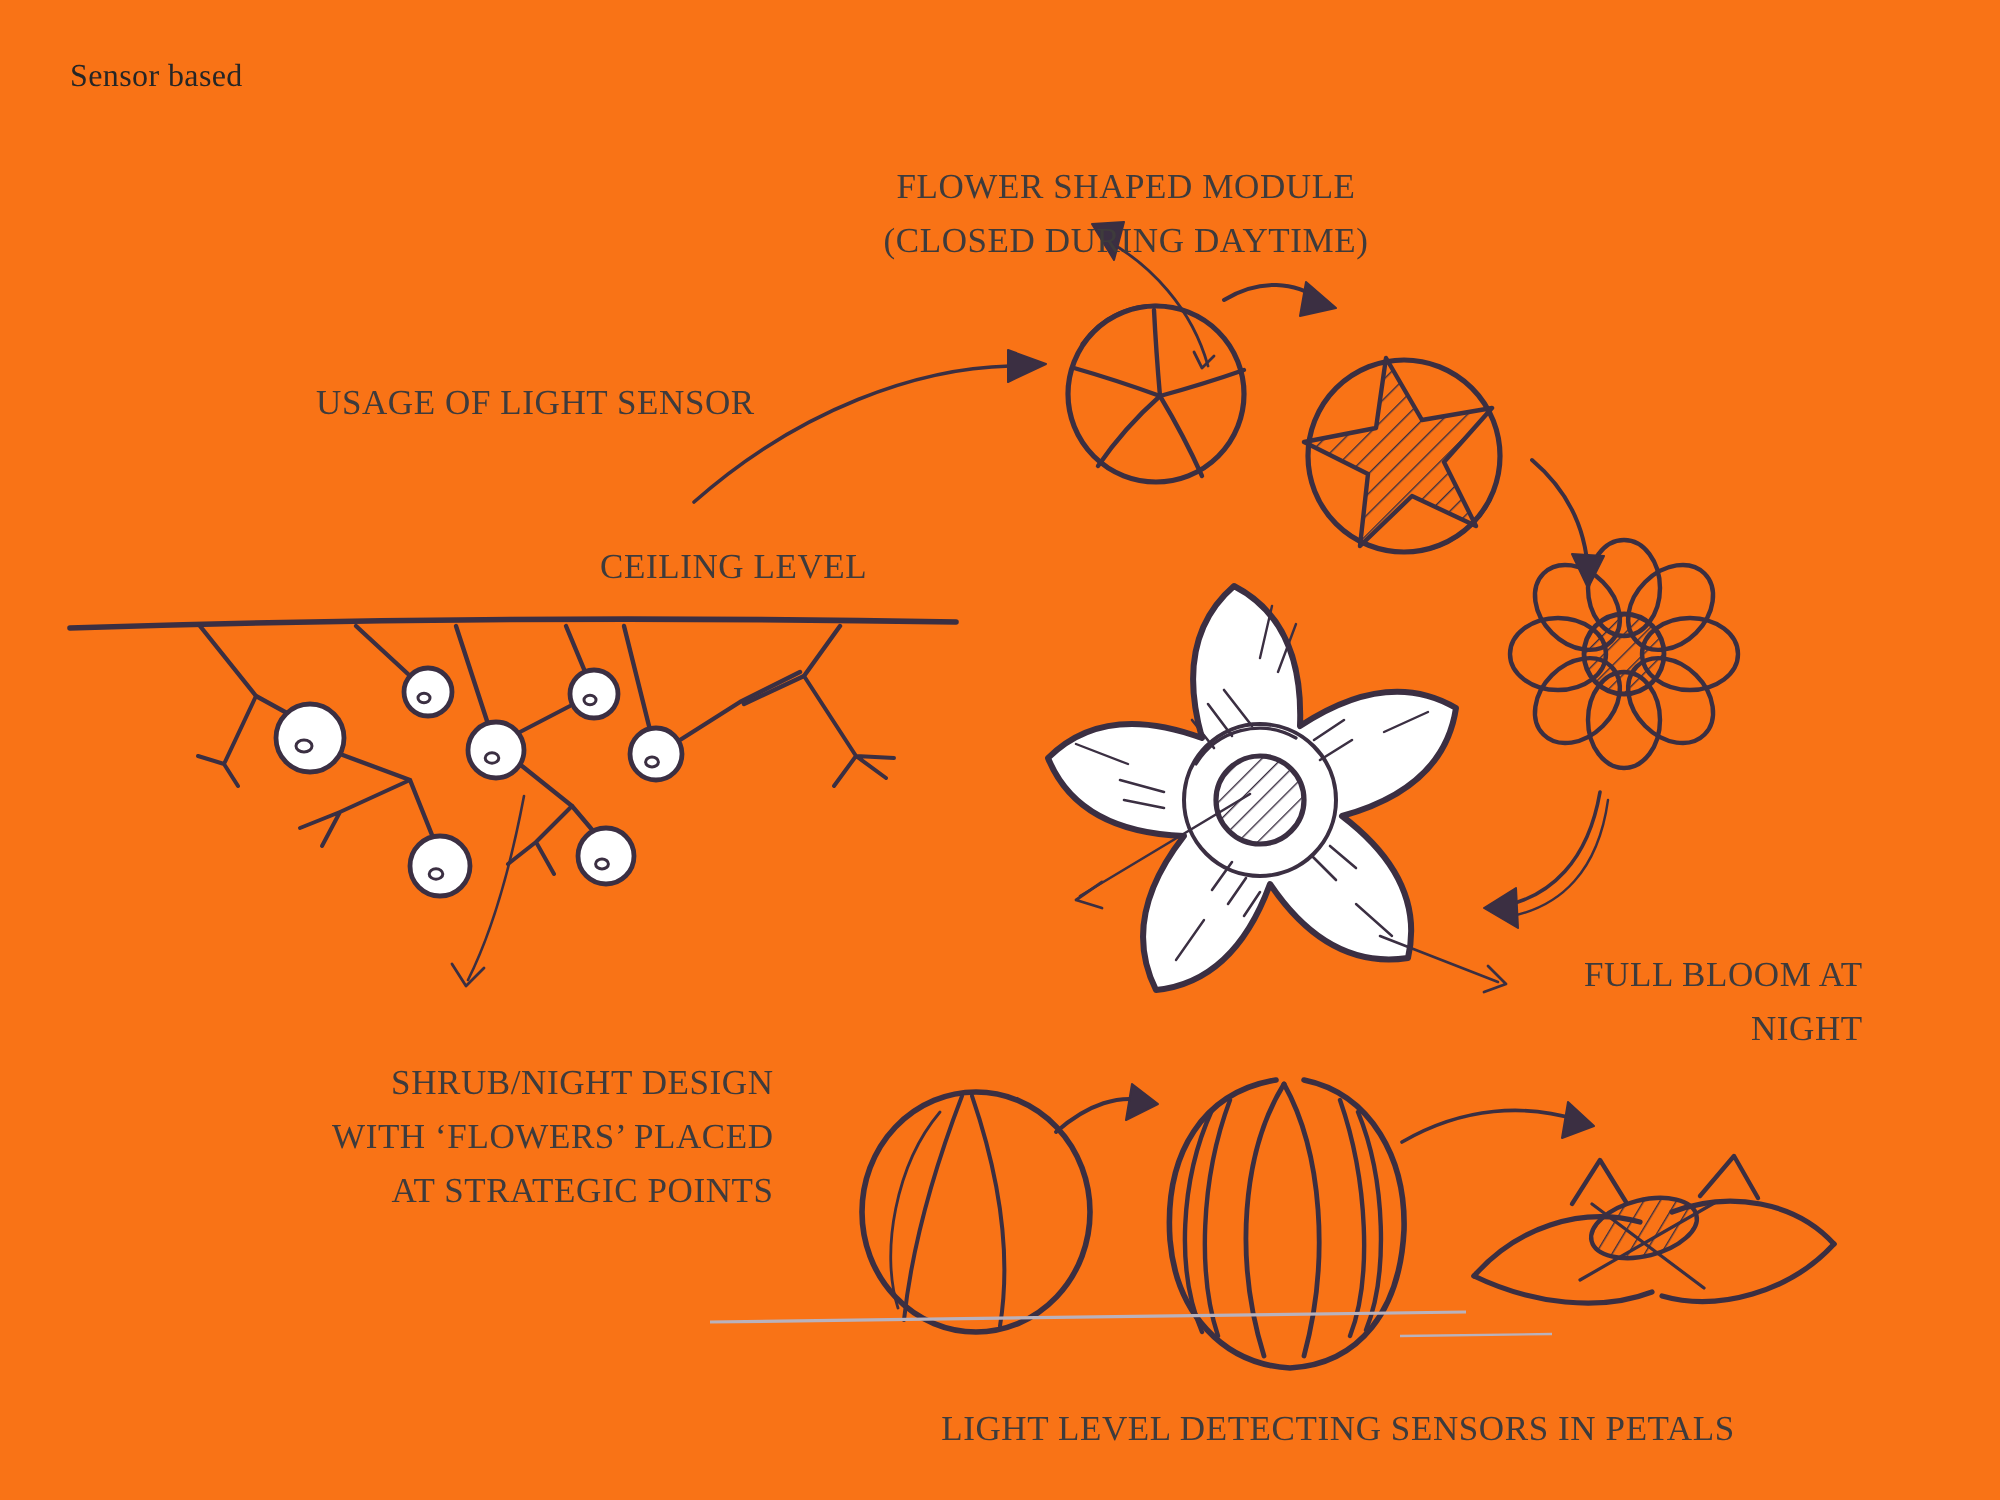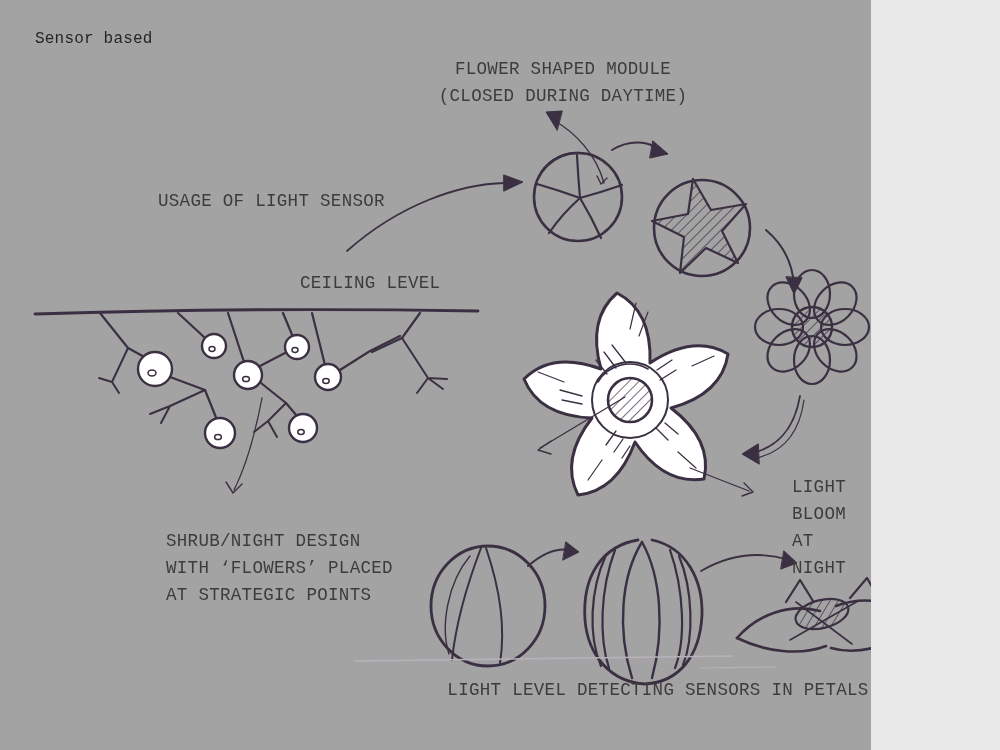--- a/index.html
+++ b/index.html
@@ -1,25 +1,25 @@
 <!DOCTYPE html>
 <html><head>
 <meta charset="utf-8">
 <style>
   html,body{margin:0;padding:0;background:#e8e8e8;}
   .canvas{
-    position:relative;width:871px;height:750px;background:#a3a3a3;
-    font-family:Liberation Mono, monospace;overflow:hidden;
+    position:relative;width:1000px;height:750px;background:#f97316;
+    font-family:Liberation Serif, serif;overflow:hidden;
   }
   .canvas svg{position:absolute;left:0;top:0;}
   .label{
     position:absolute;color:#3e3b3c;font-size:17.5px;line-height:27px;
-    letter-spacing:0.3px;white-space:pre-line;
+    letter-spacing:0.3px;white-space:pre-line;text-align:right;
   }
-  .label.center{text-align:center;}
+  .label.center{text-align:center;margin-top:24px;}
   .title{
     position:absolute;color:#262626;font-size:16px;letter-spacing:0.2px;
   }
 </style>
 </head>
 <body>
 
 <div class="canvas">
 
 <svg width="1000" height="750" viewBox="0 0 1000 750">
@@ -191,22 +191,22 @@
 
 <div class="label center" style="left:408px;top:56px;width:310px;">FLOWER SHAPED MODULE
 (CLOSED DURING DAYTIME)</div>
 
 <div class="label" style="left:158px;top:188px;">USAGE OF LIGHT SENSOR</div>
 
 
 <div class="label" style="left:300px;top:270px;">CEILING LEVEL</div>
 
 
-<div class="label" style="left:792px;top:474px;">LIGHT BLOOM AT
+<div class="label" style="left:792px;top:474px;">FULL BLOOM AT
 NIGHT</div>
 
 <div class="label" style="left:166px;top:528px;">SHRUB/NIGHT DESIGN
 WITH ‘FLOWERS’ PLACED
 AT STRATEGIC POINTS</div>
 
-<div class="label center" style="left:418px;top:677px;width:480px;">LIGHT LEVEL DETECTING SENSORS IN PETALS</div>
+<div class="label center" style="left:429px;top:677px;width:480px;">LIGHT LEVEL DETECTING SENSORS IN PETALS</div>
 
 </div>
 
 </body></html>

